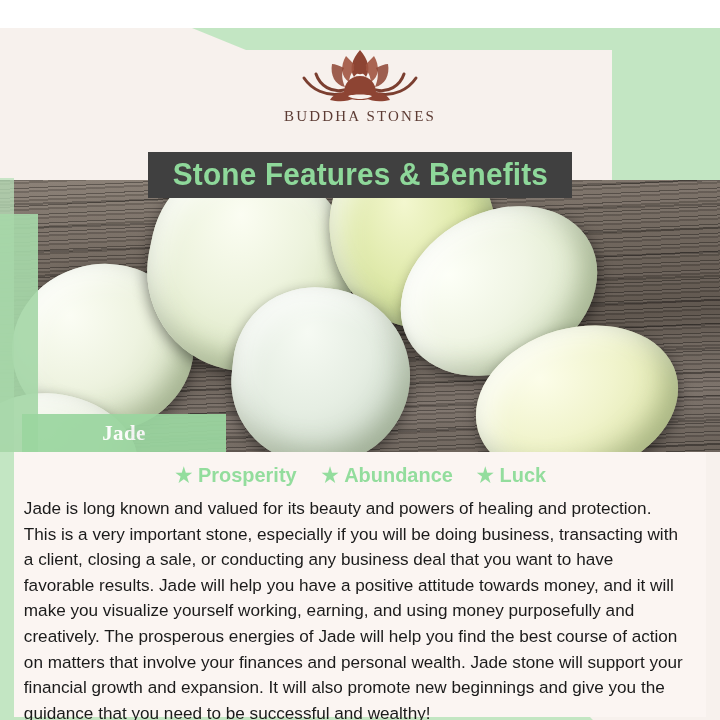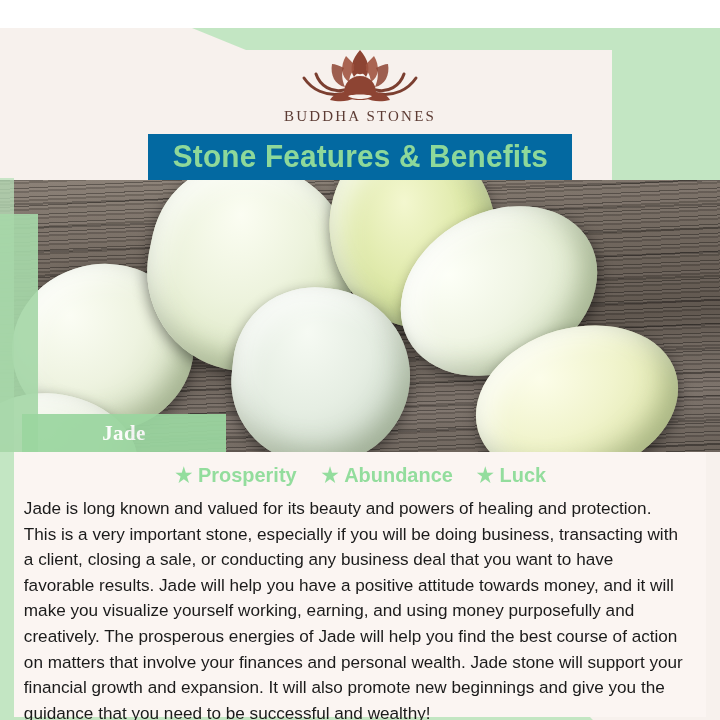--- a/index.html
+++ b/index.html
@@ -79,24 +79,24 @@
     font-size: 15px;
     letter-spacing: 2.2px;
     color: #5c3b33;
     font-weight: 400;
   }
 
   
   .title-banner {
     position: absolute;
     left: 148px;
-    top: 106px;
+    top: 124px;
     width: 424px;
     height: 46px;
-    background: #0369a1;
+    background: #404040;
     z-index: 6;
     display: flex;
     align-items: center;
     justify-content: center;
   }
   .title-banner h1 {
     margin: 0;
     font-family: "Liberation Sans Narrow", "Liberation Sans", sans-serif;
     font-size: 31px;
     font-weight: bold;

